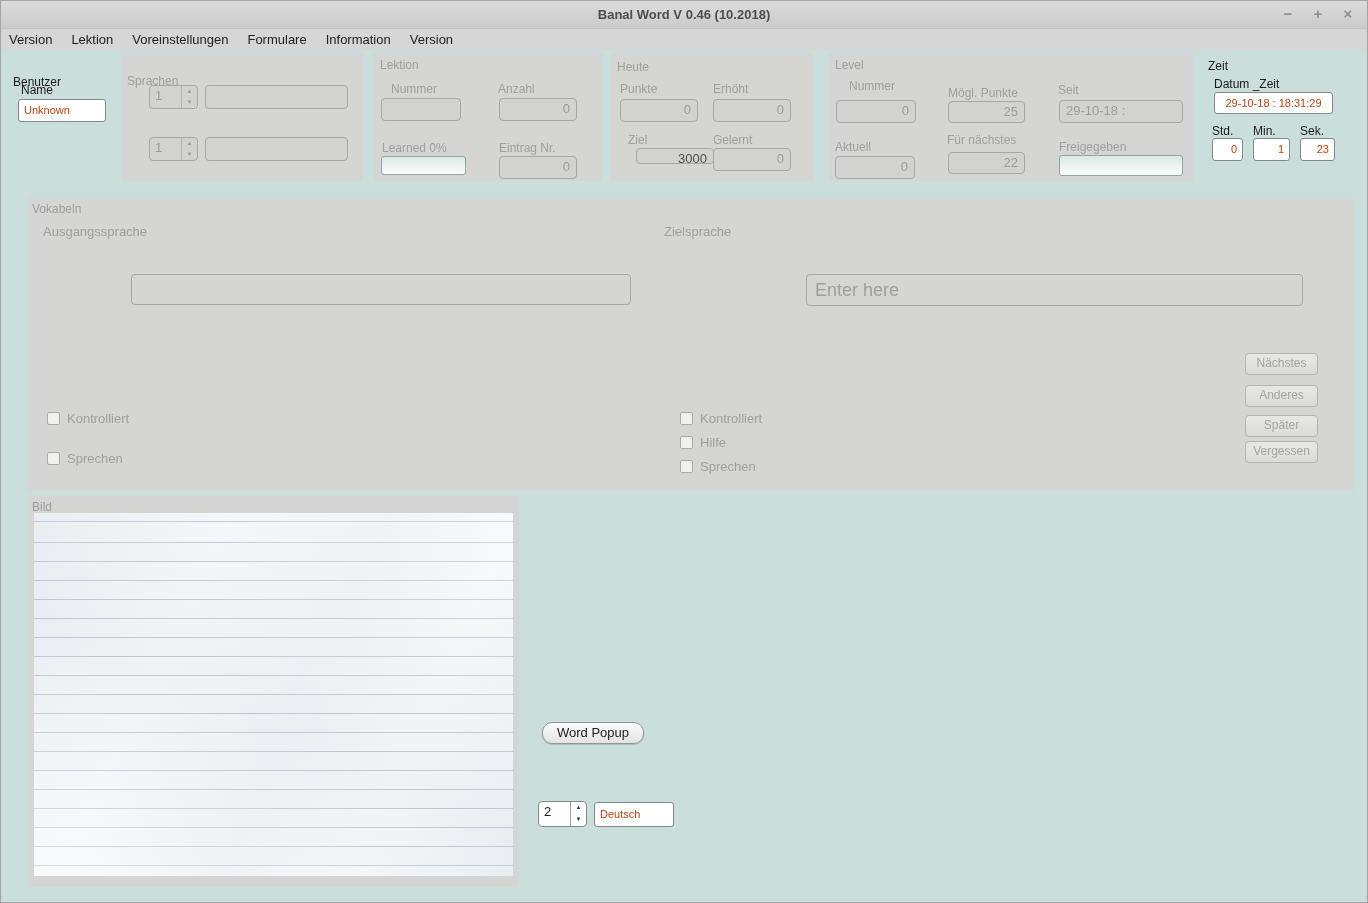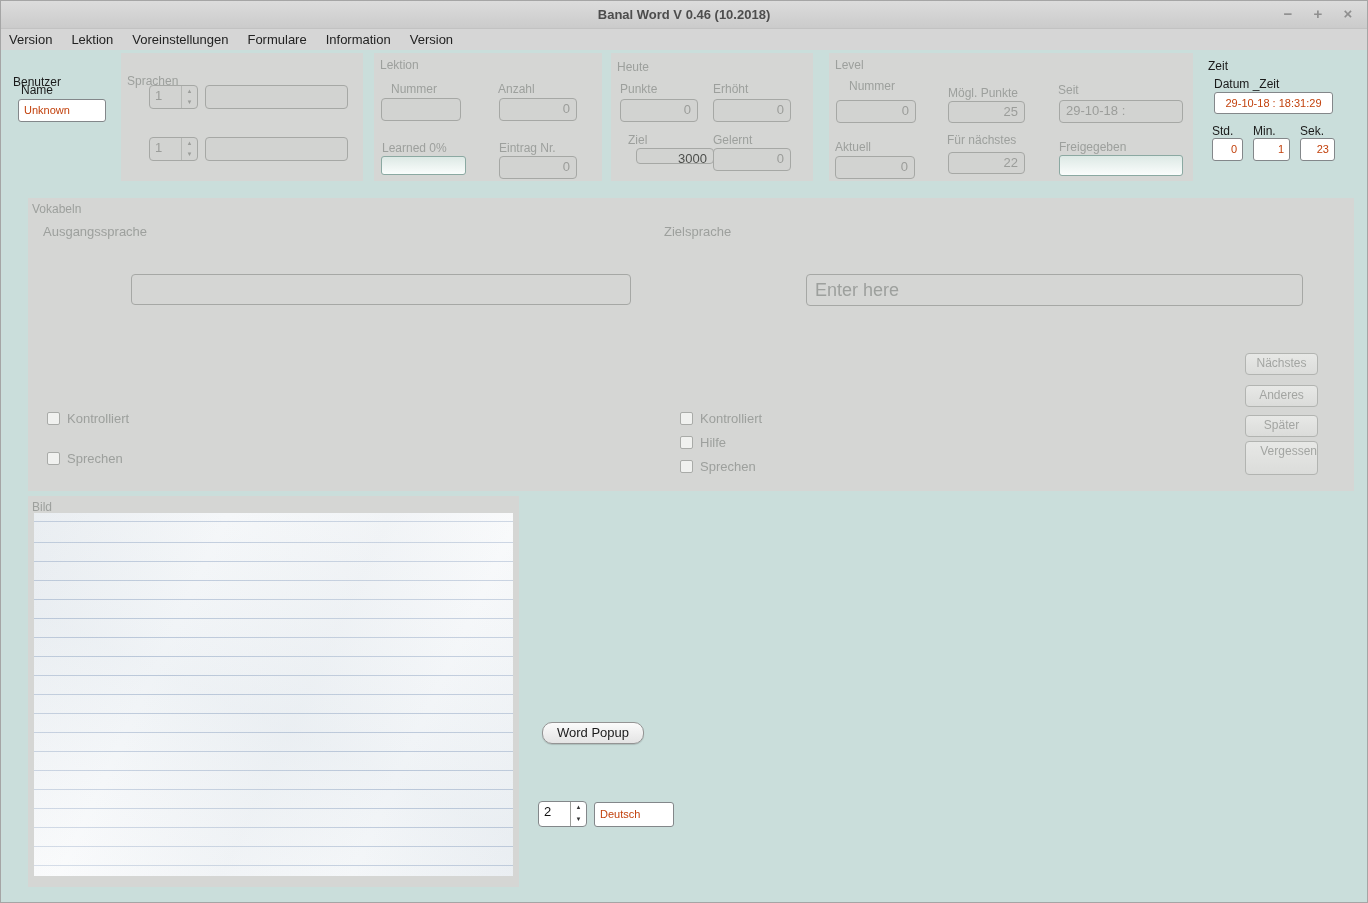--- a/index.html
+++ b/index.html
@@ -186,21 +186,21 @@
         <span class="cbl">Hilfe</span>
       </div>
       <div class="cbrow" style="left:652px;top:261px;">
         <span class="cb"></span>
         <span class="cbl">Sprechen</span>
       </div>
 
       <div class="btnD" style="left:1217px;top:155px;width:73px;height:22px;">Nächstes</div>
       <div class="btnD" style="left:1217px;top:187px;width:73px;height:22px;">Anderes</div>
       <div class="btnD" style="left:1217px;top:217px;width:73px;height:22px;">Später</div>
-      <div class="btnD" style="left:1217px;top:243px;width:73px;height:34px;text-align:right;">Vergessen</div>
+      <div class="btnD" style="left:1217px;top:243px;width:73px;height:22px;">Vergessen</div>
     </div>
 
     <div class="panel" style="left:27px;top:446px;width:491px;height:391px;">
       <span class="ptitle" style="left:4px;top:4px;">Bild</span>
       <div class="paper"></div>
     </div>
 
     <div class="btn" style="left:541px;top:672px;width:102px;height:22px;border-radius:10px;">Word Popup</div>
 
     <div class="spin white" style="left:537px;top:751px;width:49px;height:26px;">

